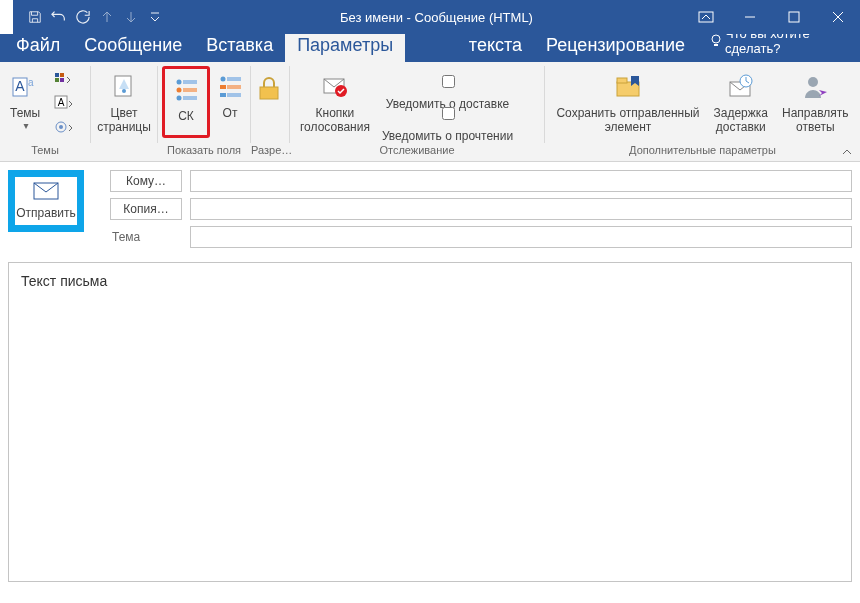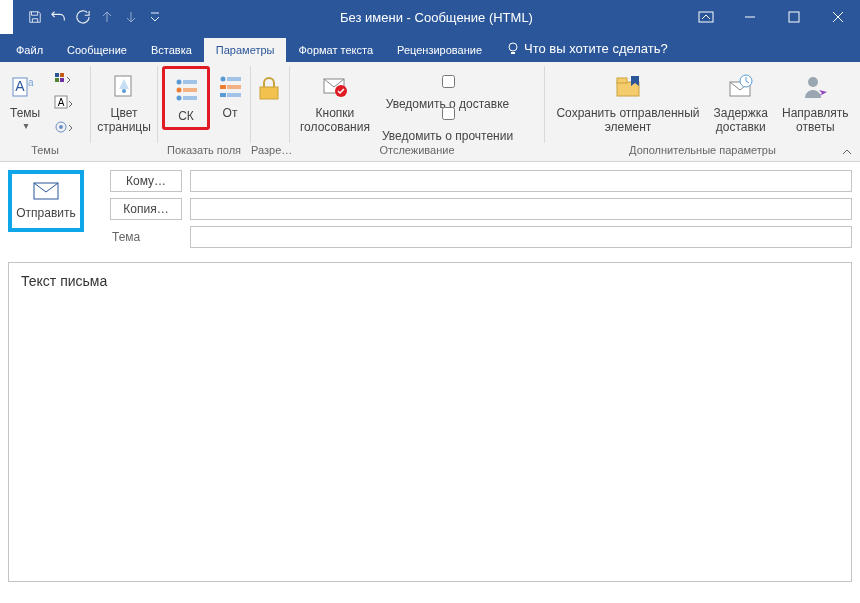--- a/index.html
+++ b/index.html
@@ -6,40 +6,40 @@
   body { margin:0; width:860px; height:603px; background:#fff; color:#444; font-size:12px; }
   .titlebar { background:#2b579a; height:34px; display:flex; align-items:center; color:#fff; position:relative;margin-left:13px; }
   .qat { display:flex; align-items:center; gap:0px; padding-left:10px; height:100%; }
   .qat .qbtn { width:24px; height:24px; display:flex; align-items:center; justify-content:center; color:#fff; opacity:.9; }
   .qat .qbtn svg { fill:none; stroke:#fff; }
   .titlebar .title { position:absolute; left:0; right:0; text-align:center; font-size:13px; pointer-events:none; }
   .winctrls { margin-left:auto; display:flex; height:100%; }
   .winctrls .wbtn { width:44px; display:flex; align-items:center; justify-content:center; }
   .wbtn svg { stroke:#fff; fill:none; stroke-width:1; }
   .ribbon-tabs { background:#2b579a; height:28px; display:flex; align-items:flex-end; padding-left:4px; }
-  .tab { color:#fff; padding:6px 12px; font-size:11px; cursor:default; }
+  .tab { color:#fff; padding:6px 12px; font-size:18px; cursor:default;text-align:right; }
   .tab.active { background:#f3f3f3; color:#2b579a; }
   .tellme { display:flex; align-items:center; color:#fff; padding:6px 12px; font-size:13px; gap:4px; }
   .ribbon { background:#f3f3f3; border-bottom:1px solid #d4d4d4; height:100px; display:flex; position:relative; }
   .group { display:flex; flex-direction:column; align-items:stretch; position:relative; }
   .group-body { flex:1; display:flex; align-items:flex-start; padding:4px 4px 0 4px; }
   .group-label { text-align:center; font-size:11px; color:#666; height:18px; line-height:14px; position:relative; }
   .sep { width:1px; background:#d9d9d9; margin:4px 0 18px 0; }
   .bigbtn { display:flex; flex-direction:column; align-items:center; justify-content:flex-start; padding:4px 6px 0 6px; text-align:center; min-width:42px; }
   .bigbtn .ic { height:34px; display:flex; align-items:center; justify-content:center; }
   .bigbtn .lbl { font-size:12px; color:#444; line-height:14px; margin-top:2px; }
   .stack { display:flex; flex-direction:column; gap:2px; padding:2px 4px; }
   .minibtn { width:28px; height:22px; display:flex; align-items:center; justify-content:center; border:1px solid transparent; }
   .highlight { border:3px solid #e01b24; border-radius:3px; padding:2px 3px 0 3px; }
   .chk { display:flex; align-items:center; gap:6px; height:26px; padding:0 6px;flex-direction:column; }
   .chk input { width:13px; height:13px; }
   .collapse-caret { position:absolute; right:6px; bottom:2px; width:14px; height:14px; display:flex; align-items:center; justify-content:center; }
   .compose { padding:8px; }
   .compose-head { display:flex; gap:10px; }
-  .sendbox { width:76px; height:62px; border:4px solid #0ea5e9; display:flex; flex-direction:column; align-items:center; justify-content:center; gap:6px; }
+  .sendbox { width:76px; height:62px; border:7px solid #0ea5e9; display:flex; flex-direction:column; align-items:center; justify-content:center; gap:6px; }
   .fields { flex:1; display:flex; flex-direction:column; gap:6px; }
   .row { display:flex; align-items:center; gap:8px;padding-left:16px; }
   .pillbtn { border:1px solid #c4c4c4; height:22px; width:72px; display:flex; align-items:center; justify-content:center; font-size:12px; color:#444; }
   .txtfield { flex:1; border:1px solid #c4c4c4; height:22px; padding:2px 4px; }
   .subjlab { width:72px; font-size:12px; color:#666; padding-left:2px; }
   .body { margin-top:14px; border:1px solid #c4c4c4; height:320px; padding:10px 12px; font-size:14px; color:#333; }
   .drop { font-size:10px; color:#666; margin-left:2px; }
   svg { display:block; }
 </style>
 </head>
@@ -180,21 +180,21 @@
 страницы</div>
       </div>
     </div>
     <div class="group-label"></div>
   </div>
   <div class="sep"></div>
 
   <div class="group" style="width:92px">
     <div class="group-body" style="justify-content:center;gap:4px">
       <div class="highlight">
-        <div class="bigbtn" style="min-width:36px;padding:2px 2px 4px 2px">
+        <div class="bigbtn" style="min-width:36px;padding:2px 2px 12px 2px">
           <div class="ic">
             <svg width="26" height="26">
                 <circle cx="6" cy="5" r="2.5" fill="#5b9bd5"></circle>
                 <rect x="10" y="3" width="14" height="4" fill="#a1c3e8"></rect>
                 <circle cx="6" cy="13" r="2.5" fill="#ed7d31"></circle>
                 <rect x="10" y="11" width="14" height="4" fill="#f4b183"></rect>
                 <circle cx="6" cy="21" r="2.5" fill="#5b9bd5"></circle>
                 <rect x="10" y="19" width="14" height="4" fill="#a1c3e8"></rect>
               </svg>
           </div>

